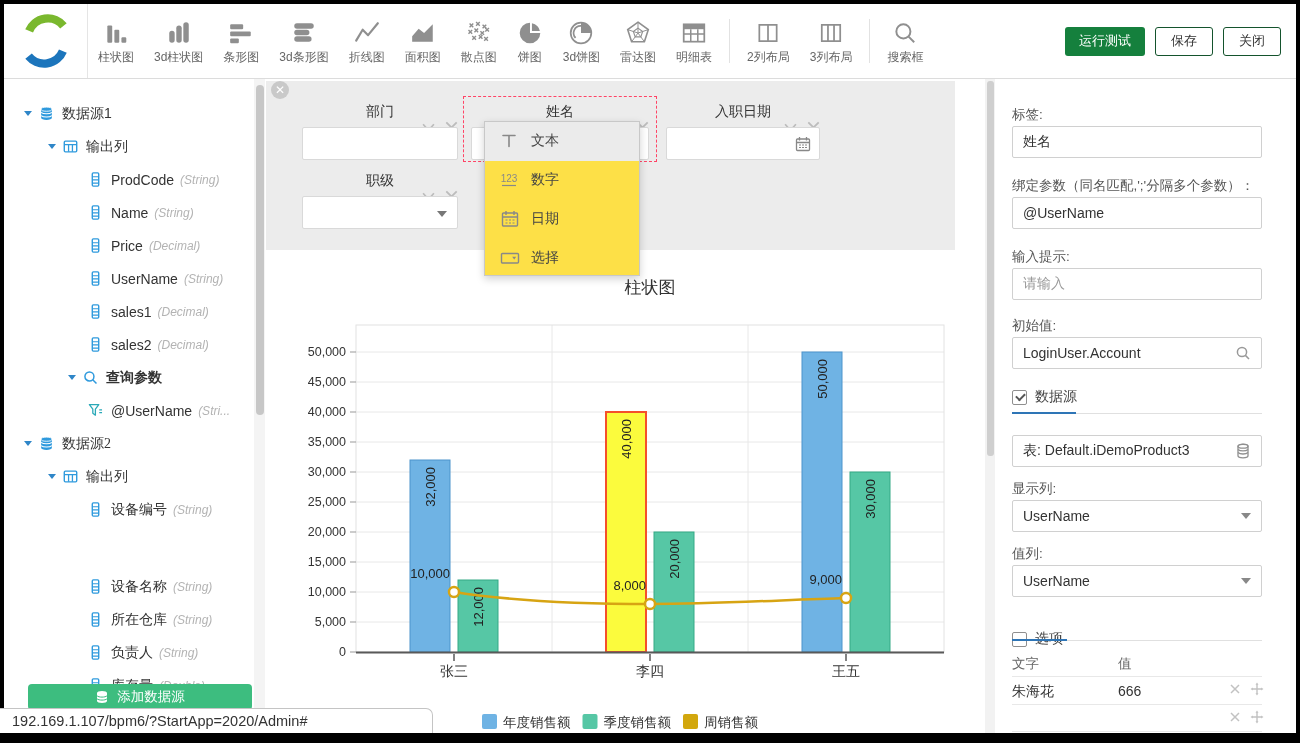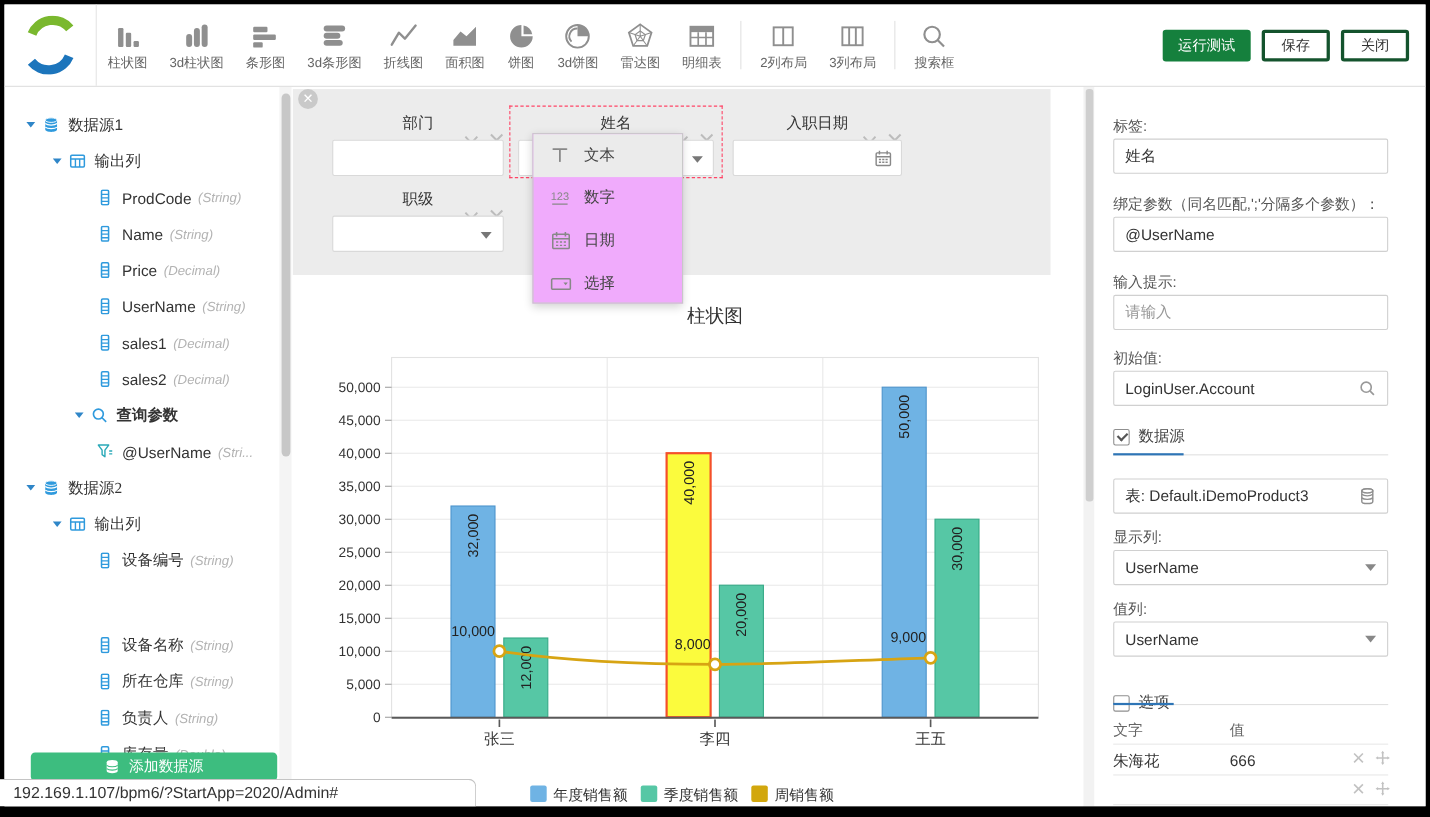--- a/index.html
+++ b/index.html
@@ -13,21 +13,21 @@
   .logo-box svg{width:54px;height:54px;}
   .tools{display:flex;align-items:center;flex:0 1 auto;}
   .tool{display:flex;flex-direction:column;align-items:center;justify-content:center;padding:0 10px;height:100%;cursor:pointer;}
   .tool-ico{height:30px;display:flex;align-items:flex-end;justify-content:center;}
   .tool-ico svg{width:26px;height:26px;}
   .tool-lbl{font-size:12px;color:#666;margin-top:3px;white-space:nowrap;}
   .vsep{width:1px;height:44px;background:#e2e2e2;margin:0 7px;align-self:center;}
   .hdr-btns{margin-left:auto;display:flex;align-items:center;gap:10px;padding-right:15px;}
   .btn{height:29px;font-size:13px;border-radius:3px;display:flex;align-items:center;justify-content:center;cursor:pointer;white-space:nowrap;}
   .btn-run{background:#15803d;color:#fff;padding:0 14px;}
-  .btn-plain{background:#fff;color:#333;border:3px solid #14532d;padding:0 15px;}
+  .btn-plain{background:#fff;color:#333;border:1px solid #14532d;padding:0 15px;}
 
   
   .lpanel{position:absolute;left:0;top:75px;width:262px;bottom:0;background:#fff;overflow:hidden;}
   .tree{position:absolute;inset:0;padding-top:18px;overflow:hidden;}
   .trow{height:33px;display:flex;align-items:center;font-size:14px;color:#333;white-space:nowrap;cursor:pointer;}
   .caret{width:0;height:0;border-left:4.5px solid transparent;border-right:4.5px solid transparent;border-top:5.5px solid #2f86c8;margin-right:7px;flex:0 0 auto;}
   .tico{width:15px;height:15px;margin-right:8px;flex:0 0 auto;display:inline-flex;}
   .tico svg{width:15px;height:15px;}
   .ttype{font-size:12px;color:#b3b3b3;font-style:italic;margin-left:6px;}
   .tree-sb{position:absolute;right:1px;top:0;bottom:0;width:11px;background:#f4f4f4;}
@@ -44,21 +44,21 @@
   .fld{position:absolute;}
   .fld-head{display:flex;align-items:center;height:18px;flex-direction:column;}
   .fld-label{font-size:14px;color:#333;}
   .fld-icons{margin-left:auto;display:flex;align-items:center;gap:10px;}
   .fld-icons svg{width:13px;height:13px;cursor:pointer;}
   .fld-input{margin-top:6px;height:33px;background:#fff;border:1px solid #d9d9d9;border-radius:2px;position:relative;}
   .in-caret{position:absolute;right:10px;top:14px;width:0;height:0;border-left:5px solid transparent;border-right:5px solid transparent;border-top:6px solid #777;}
   .in-ico{position:absolute;right:8px;top:8px;width:16px;height:16px;}
   .in-ico svg{width:16px;height:16px;}
   .sel-box{position:absolute;left:197px;top:15px;width:194px;height:66px;border:1.5px dashed #ff4466;z-index:30;}
-  .menu{position:absolute;left:218px;top:42px;width:137px;height:155px;background:#f0abfc;border:1px solid #c8c8c8;
+  .menu{position:absolute;left:218px;top:42px;width:156px;height:155px;background:#fde047;border:1px solid #c8c8c8;
     box-shadow:0 3px 8px rgba(0,0,0,.18);z-index:40;}
   .mitem{height:38.75px;display:flex;align-items:center;padding-left:14px;cursor:pointer;font-size:14px;color:#444;}
   .mitem.active{background:#ebebeb;}
   .mico{width:22px;height:18px;margin-right:10px;display:inline-flex;}
   .mico svg{width:22px;height:18px;}
 
   .chart-panel{position:absolute;left:0;top:173px;width:719px;height:481px;background:#fff;}
   .chart-panel svg{display:block;}
 
   
@@ -158,20 +158,39 @@
           </span>
           <span class="tool-lbl">折线图</span>
         </div>
         <div class="tool">
           <span class="tool-ico">
             <svg viewBox="0 0 24 24">
               <path d="M2 20 L2 15 L8 8 L13 12 L21 4 L21 20 Z" fill="#8f8f8f"></path>
             </svg>
           </span>
           <span class="tool-lbl">面积图</span>
+        </div>
+        <div class="tool">
+          <span class="tool-ico">
+            <svg viewBox="0 0 24 24">
+              <g stroke="#8f8f8f" stroke-width="1.3">
+                <path d="M3.3 3.3 l3.4 3.4 M6.7 3.3 l-3.4 3.4"></path>
+                <path d="M9.3 1.8 l3.4 3.4 M12.7 1.8 l-3.4 3.4"></path>
+                <path d="M15.3 4.3 l3.4 3.4 M18.7 4.3 l-3.4 3.4"></path>
+                <path d="M2.3 9.3 l3.4 3.4 M5.7 9.3 l-3.4 3.4"></path>
+                <path d="M7.8 7.8 l3.4 3.4 M11.2 7.8 l-3.4 3.4"></path>
+                <path d="M13.3 10.3 l3.4 3.4 M16.7 10.3 l-3.4 3.4"></path>
+                <path d="M17.8 7.3 l3.4 3.4 M21.2 7.3 l-3.4 3.4"></path>
+                <path d="M5.8 14.8 l3.4 3.4 M9.2 14.8 l-3.4 3.4"></path>
+                <path d="M11.8 13.8 l3.4 3.4 M15.2 13.8 l-3.4 3.4"></path>
+                <path d="M16.8 15.8 l3.4 3.4 M20.2 15.8 l-3.4 3.4"></path>
+              </g>
+            </svg>
+          </span>
+          <span class="tool-lbl">散点图</span>
         </div>
         <div class="tool">
           <span class="tool-ico">
             <svg viewBox="0 0 24 24">
               <path d="M12 12 L12 2.5 A9.5 9.5 0 1 0 21.5 12 Z" fill="#8f8f8f"></path>
               <path d="M13.8 10.2 L13.8 2.9 A9.3 9.3 0 0 1 21.1 10.2 Z" fill="#8f8f8f"></path>
             </svg>
           </span>
           <span class="tool-lbl">饼图</span>
         </div>

